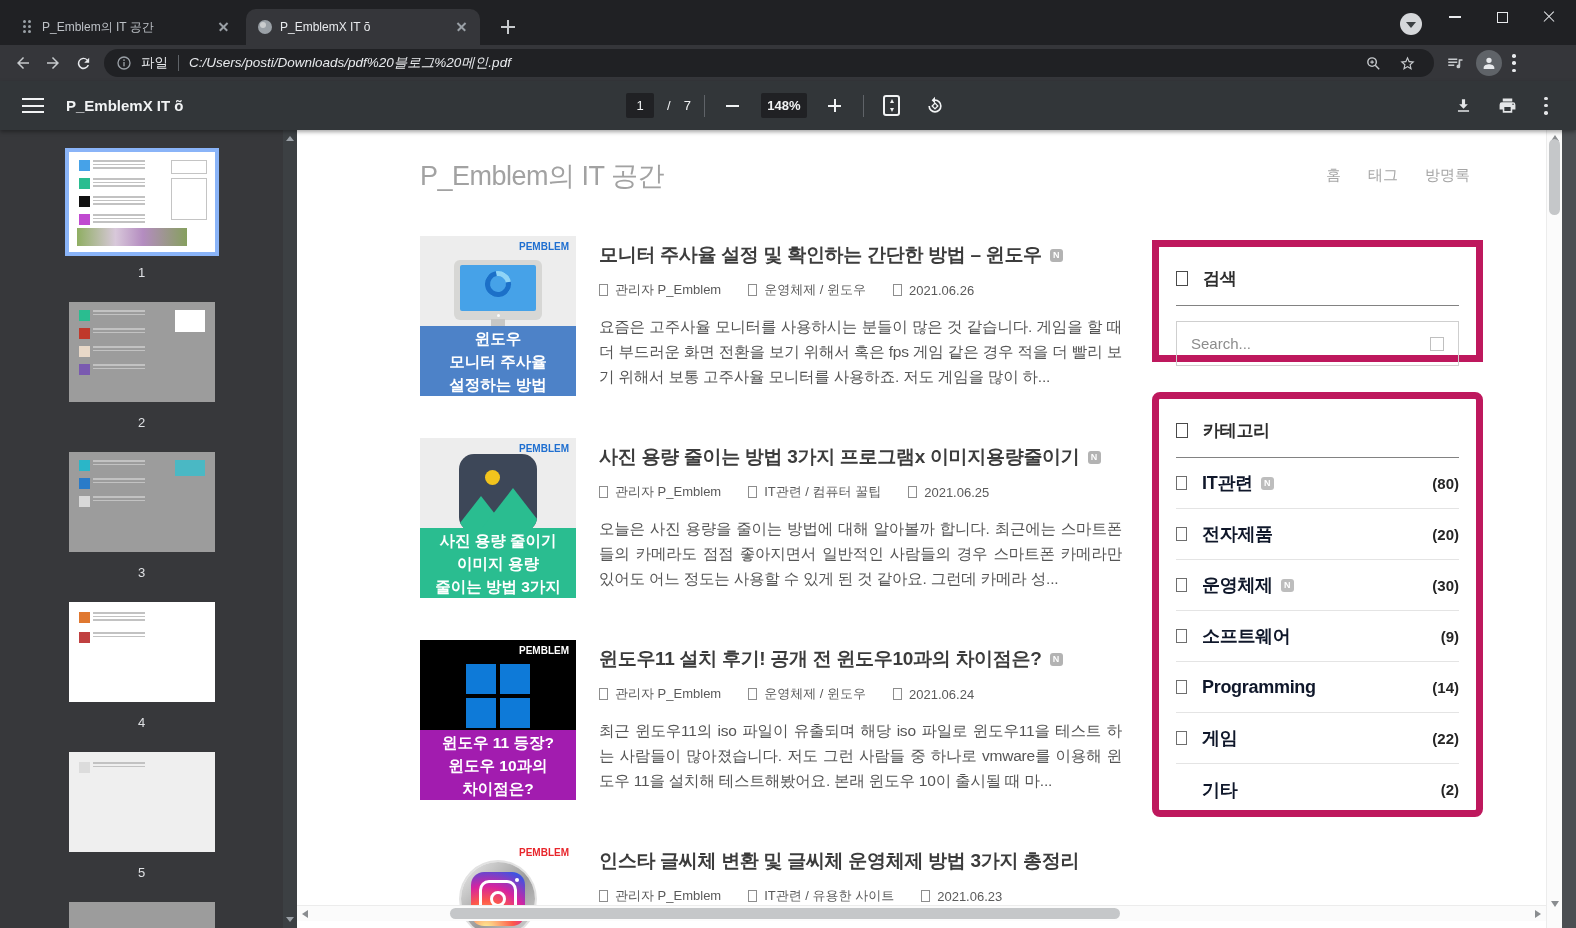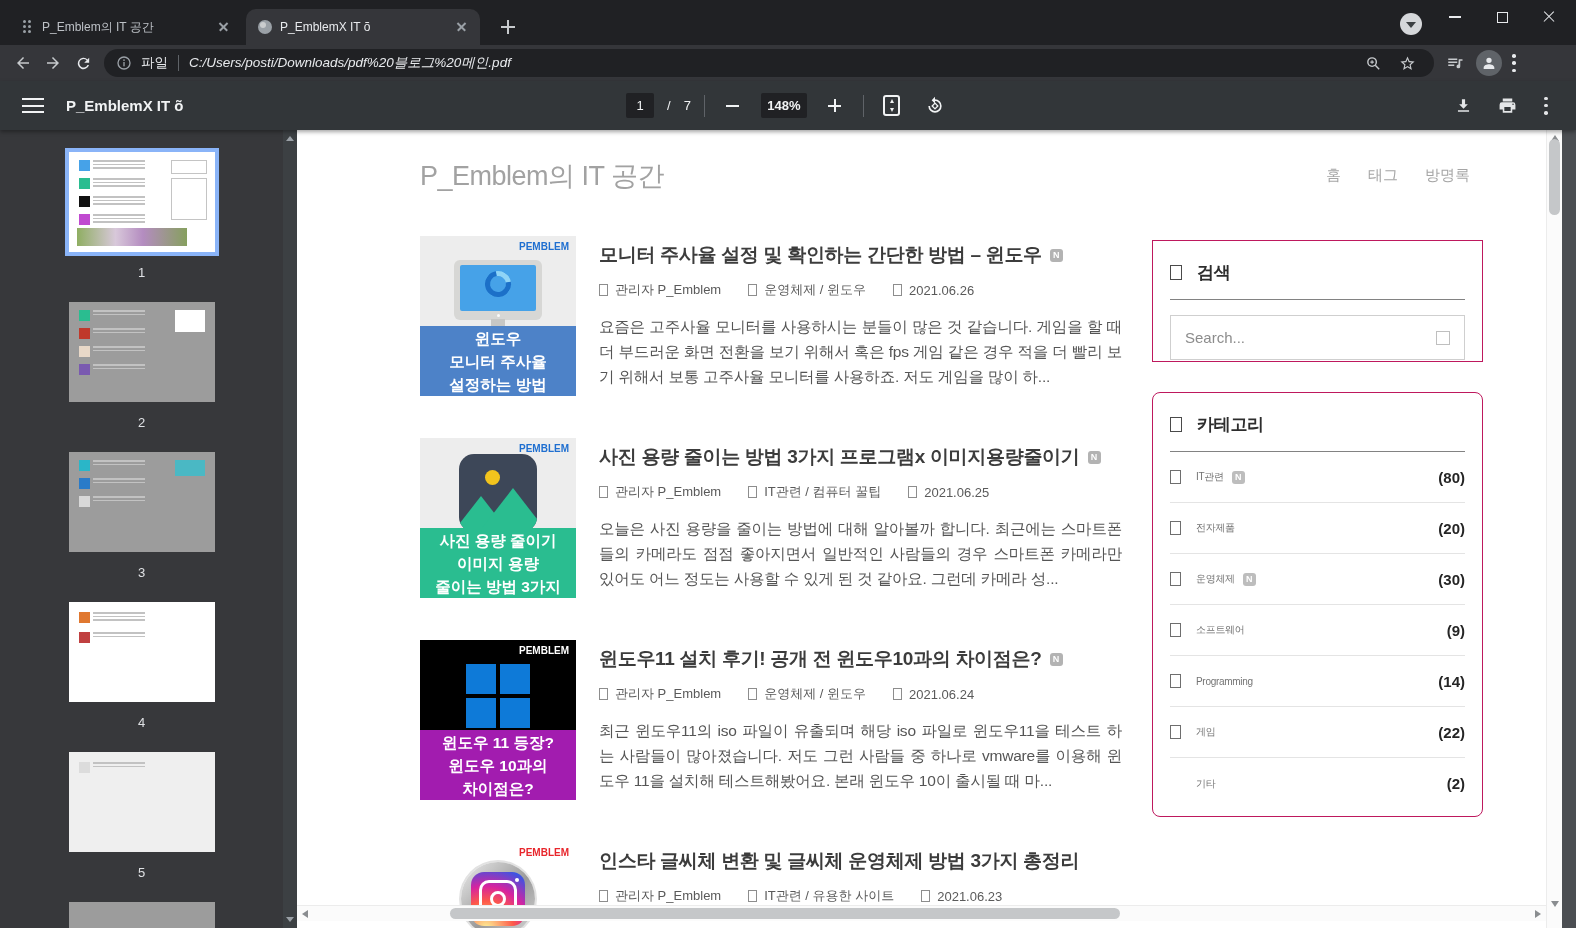--- a/index.html
+++ b/index.html
@@ -133,35 +133,35 @@
   .art-win .grid { position:absolute; left:46px; top:24px; width:64px; height:64px; display:grid; grid-template-columns:30px 30px; grid-template-rows:30px 30px; gap:4px; }
   .art-win .grid i { background:#0e7ad8; }
   .idx-3 .thumbwrap { background:#fff; }
   .art-insta .ring { position:absolute; left:41px; top:20px; width:74px; height:74px; border-radius:50%; background:linear-gradient(135deg,#ededed,#9a9a9a 55%,#d8d8d8); display:flex; align-items:center; justify-content:center; box-shadow:0 0 0 2px #e2e2e2; }
   .art-insta .app { width:54px; height:54px; border-radius:13px; background:radial-gradient(circle at 28% 105%, #fdf497 0%, #fd5949 40%, #d6249f 62%, #285aeb 95%); position:relative; }
   .art-insta .cambody { position:absolute; inset:8px; border:3px solid #fff; border-radius:10px; }
   .art-insta .lens { position:absolute; left:50%; top:50%; width:16px; height:16px; margin:-8px 0 0 -8px; border:3px solid #fff; border-radius:50%; }
   .art-insta .dot { position:absolute; right:6px; top:6px; width:4px; height:4px; border-radius:50%; background:#fff; }
 
   
-  .sbox { position:absolute; left:855px; width:331px; border:1px solid #be185d; background:#fff; padding:20px 17px 0 17px; }
+  .sbox { position:absolute; left:855px; width:331px; border:7px solid #be185d; background:#fff; padding:20px 17px 0 17px; }
   .sbox.search { top:110px; height:122px; }
   .sbox.cats { top:262px; height:425px;border-radius:8px; }
   .shead { display:flex; align-items:center; gap:15px; }
   .shead .hbox { width:12px; height:15px; border:1.6px solid #4a4a4a; flex:none; }
   .shead .htxt { font-size:17px; font-weight:700; color:#2d2d2d; letter-spacing:-0.3px; }
   .sdivider { height:1px; background:#828282; margin-top:15px; }
   .search-input { margin-top:15px; height:45px; border:1px solid #cfcfcf; display:flex; align-items:center; padding:0 14px; }
   .search-ph { font-size:15px; color:#8c8c8c; flex:1; }
   .search-glyph { width:14px; height:14px; border:1.4px solid #bfbfbf; flex:none; }
   .cat { height:51px; display:flex; align-items:center; border-bottom:1px solid #e4e4e4; }
   .cat:last-child { border-bottom:none; }
   .cat .bullet { width:11px; height:14px; border:1.4px solid #6e6e6e; margin-right:15px; flex:none; }
   .cat.idx-6 .bullet { visibility:hidden; }
-  .cat .clabel { font-size:10px; font-weight:400; color:#737373; letter-spacing:-0.3px; }
+  .cat .clabel { font-size:18px; font-weight:700; color:#0f172a; letter-spacing:-0.3px; }
   .cat .nbadge { margin-left:8px; background:#bdbdbd; }
   .cat .ccount { margin-left:auto; font-size:15px; font-weight:700; color:#252525; }
 </style>
 </head>
 <body>
 
 <div class="tabstrip">
   <div class="tab inactive">
     <span class="dotgrid">
         <i></i>

